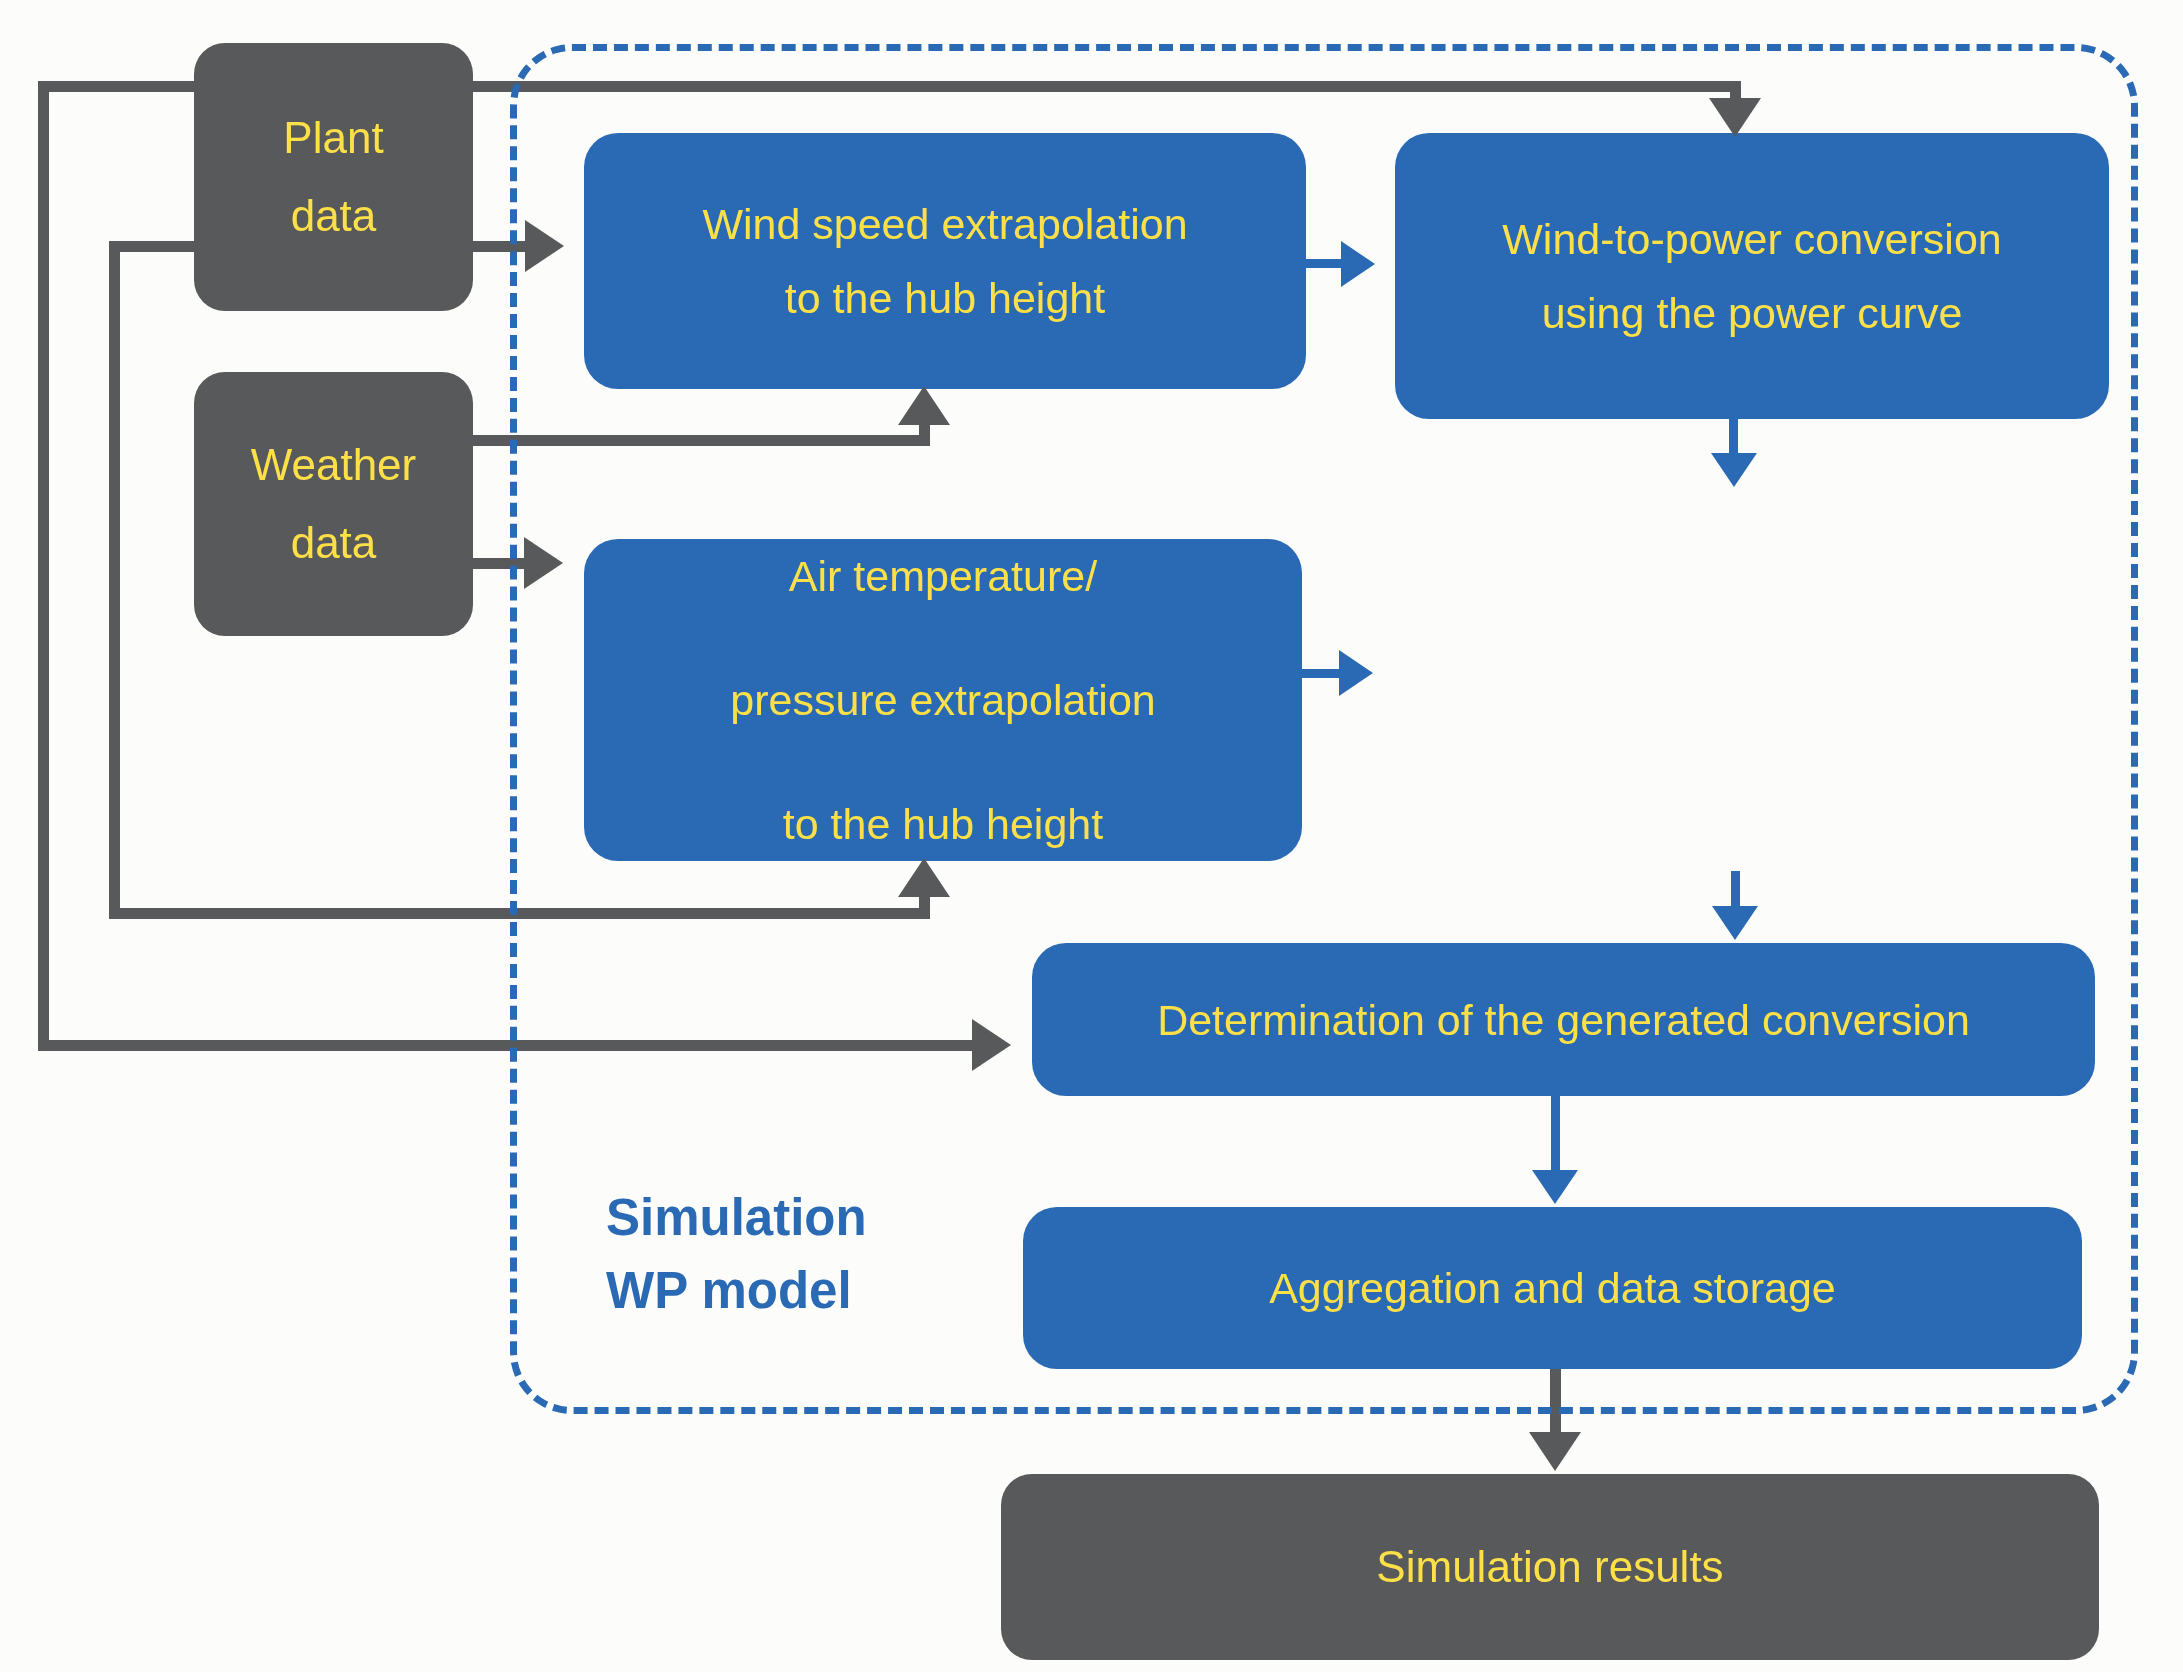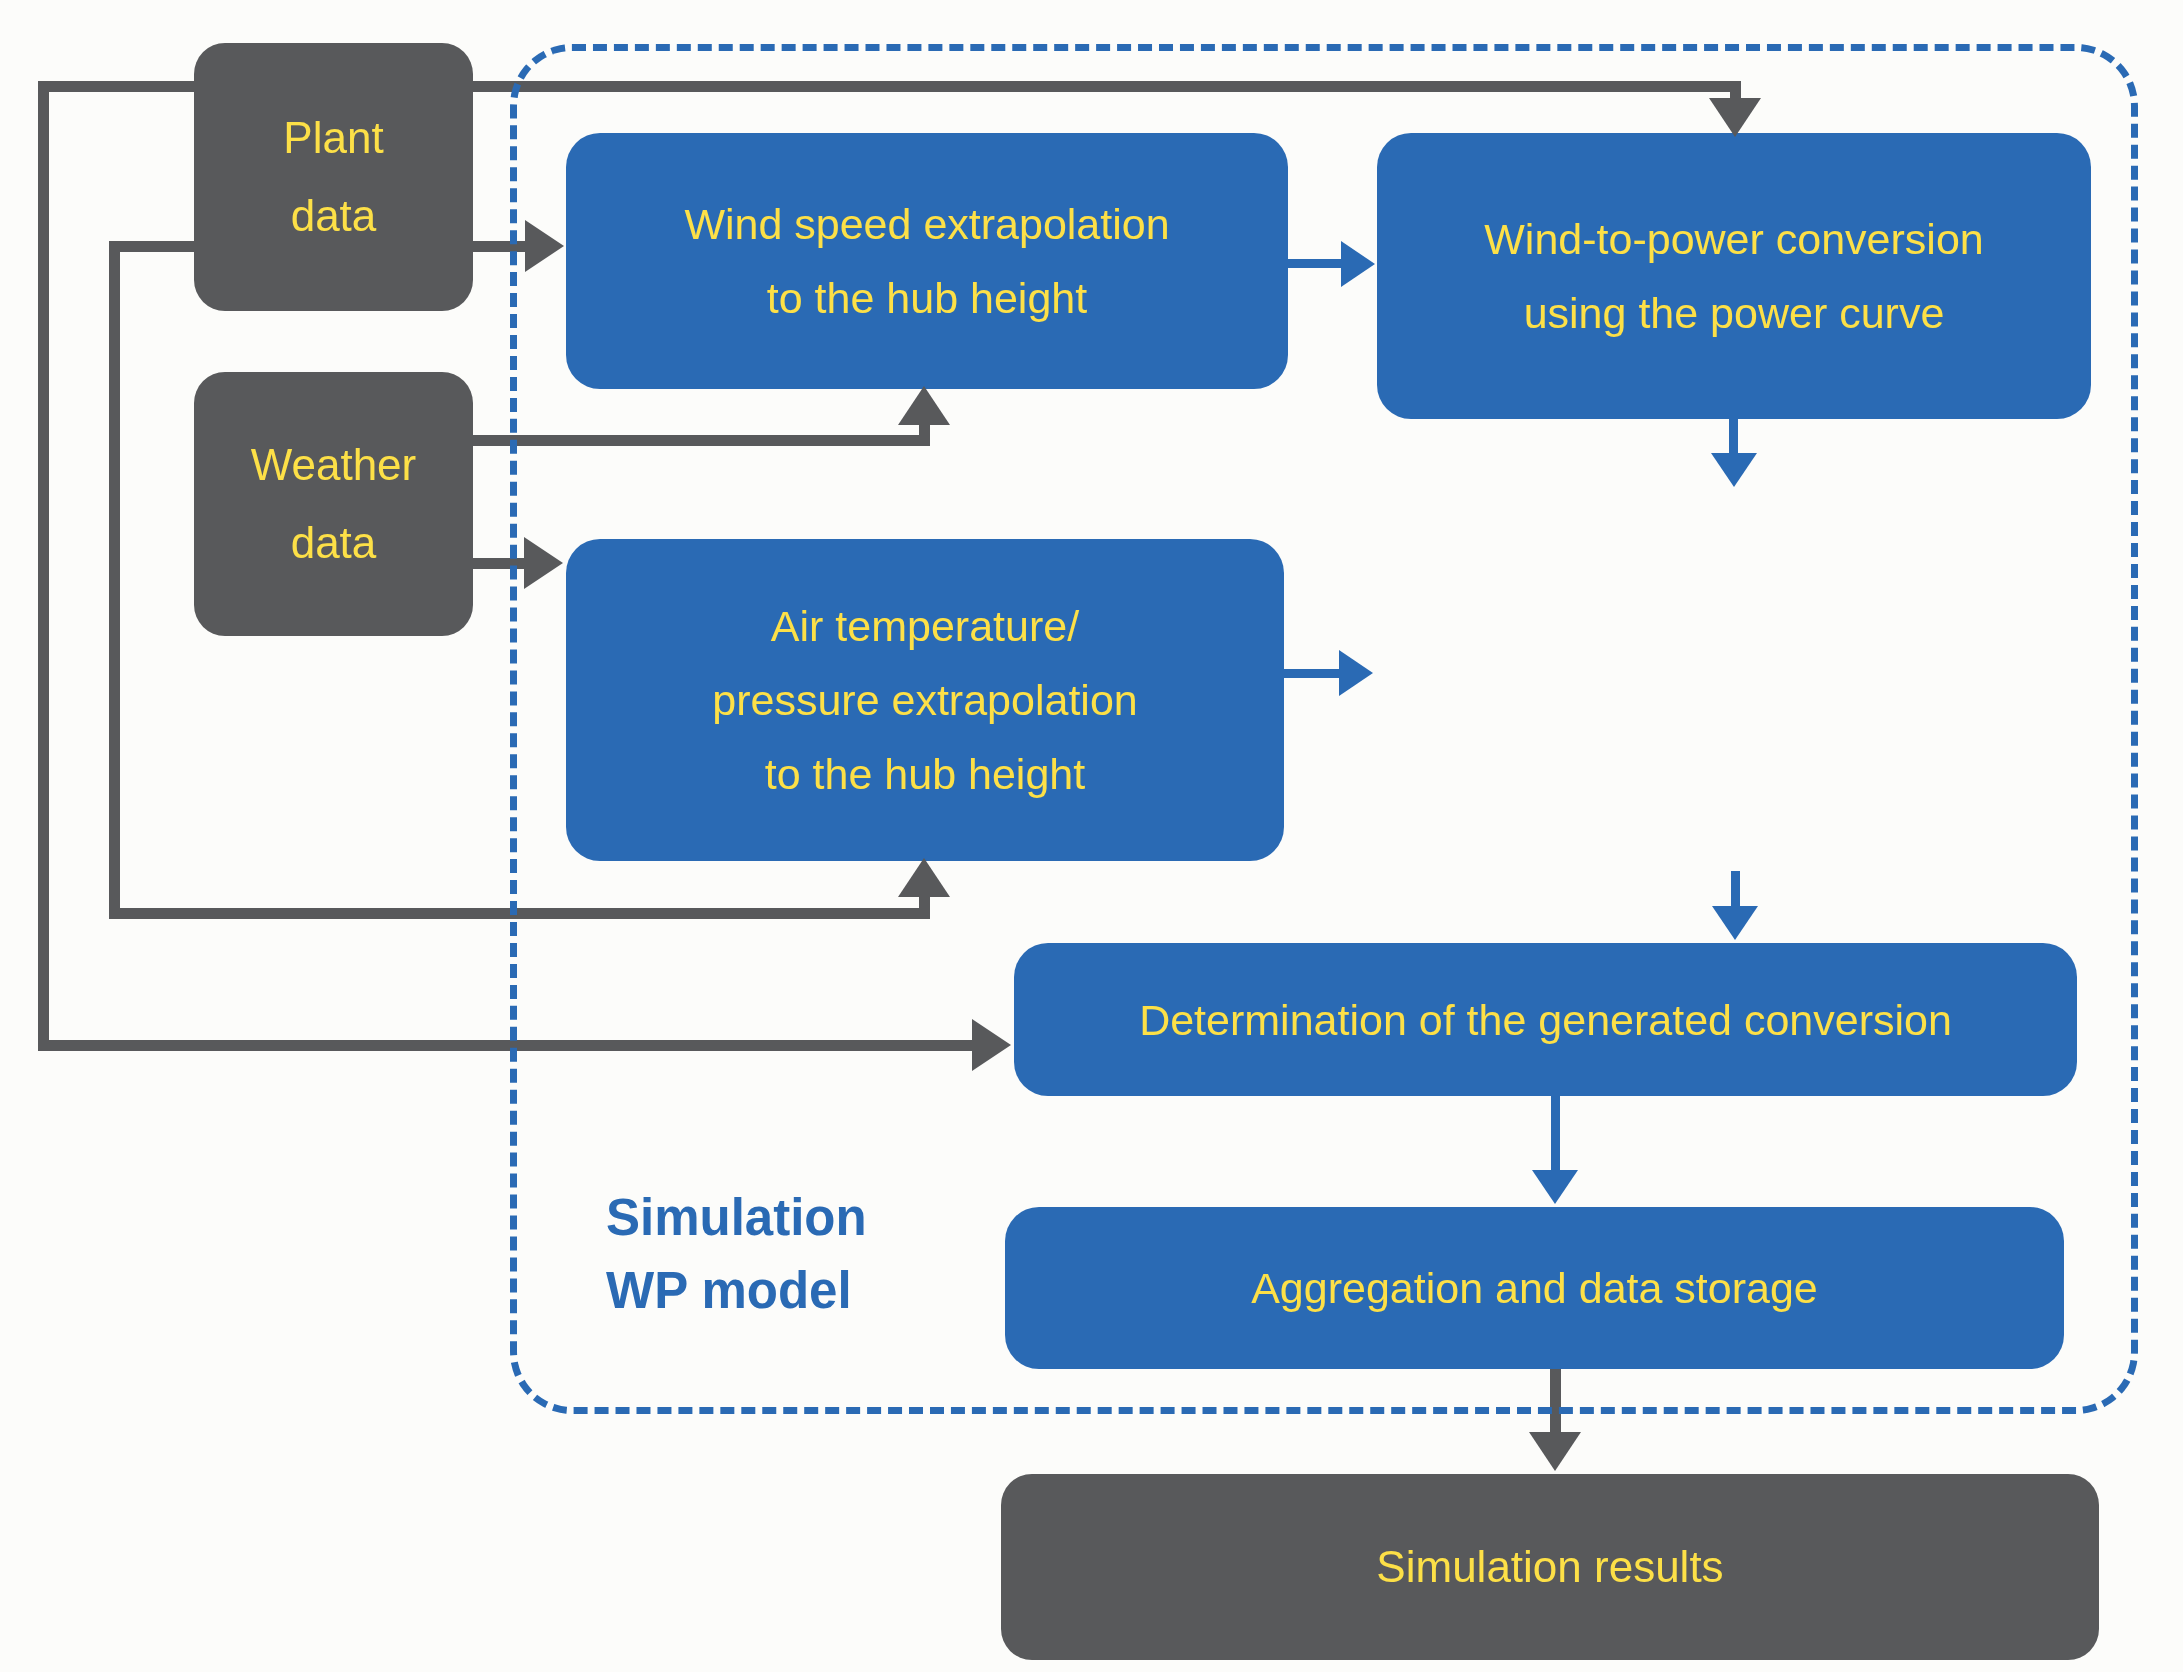--- a/index.html
+++ b/index.html
@@ -9,21 +9,21 @@
     background:#fcfcfa;
     font-family:"Liberation Sans", sans-serif;
     overflow:hidden;
   }
   
   .node{
     position:absolute;
     display:flex;flex-direction:column;justify-content:center;align-items:center;
     color:#fde047;text-align:center;
   }
-  .node.blue{background:#2a6ab4;border-radius:34px;}
+  .node.blue{background:#2a6ab4;border-radius:34px;margin-left:18px;}
   .node.gray{background:#58595b;border-radius:31px;}
   .node .ln{font-size:43px;line-height:74px;white-space:nowrap;}
   .node.gray .ln{font-size:44px;line-height:78px;}
   .node.big .ln{font-size:43px;}
   
   #model-frame{
     position:absolute;left:510px;top:44px;width:1628px;height:1370px;
     border:7.8px dashed #2a6ab4;border-radius:62px;background:transparent;
     box-sizing:border-box;
   }
@@ -87,21 +87,21 @@
   <div class="node blue" style="left:566px;top:133px;width:722px;height:256px;">
     <div class="ln">Wind speed extrapolation</div>
     <div class="ln">to the hub height</div>
   </div>
 
   <div class="node blue" style="left:1377px;top:133px;width:714px;height:286px;">
     <div class="ln">Wind-to-power conversion</div>
     <div class="ln">using the power curve</div>
   </div>
 
-  <div class="node blue" style="left:566px;top:539px;width:718px;height:322px;">
+  <div class="node blue" style="left:566px;top:539px;width:718px;height:322px;justify-content:space-between;">
     <div class="ln">Air temperature/</div>
     <div class="ln">pressure extrapolation</div>
     <div class="ln">to the hub height</div>
   </div>
 
 
   <div class="node blue big" style="left:1014px;top:943px;width:1063px;height:153px;">
     <div class="ln">Determination of the generated conversion</div>
   </div>
 

